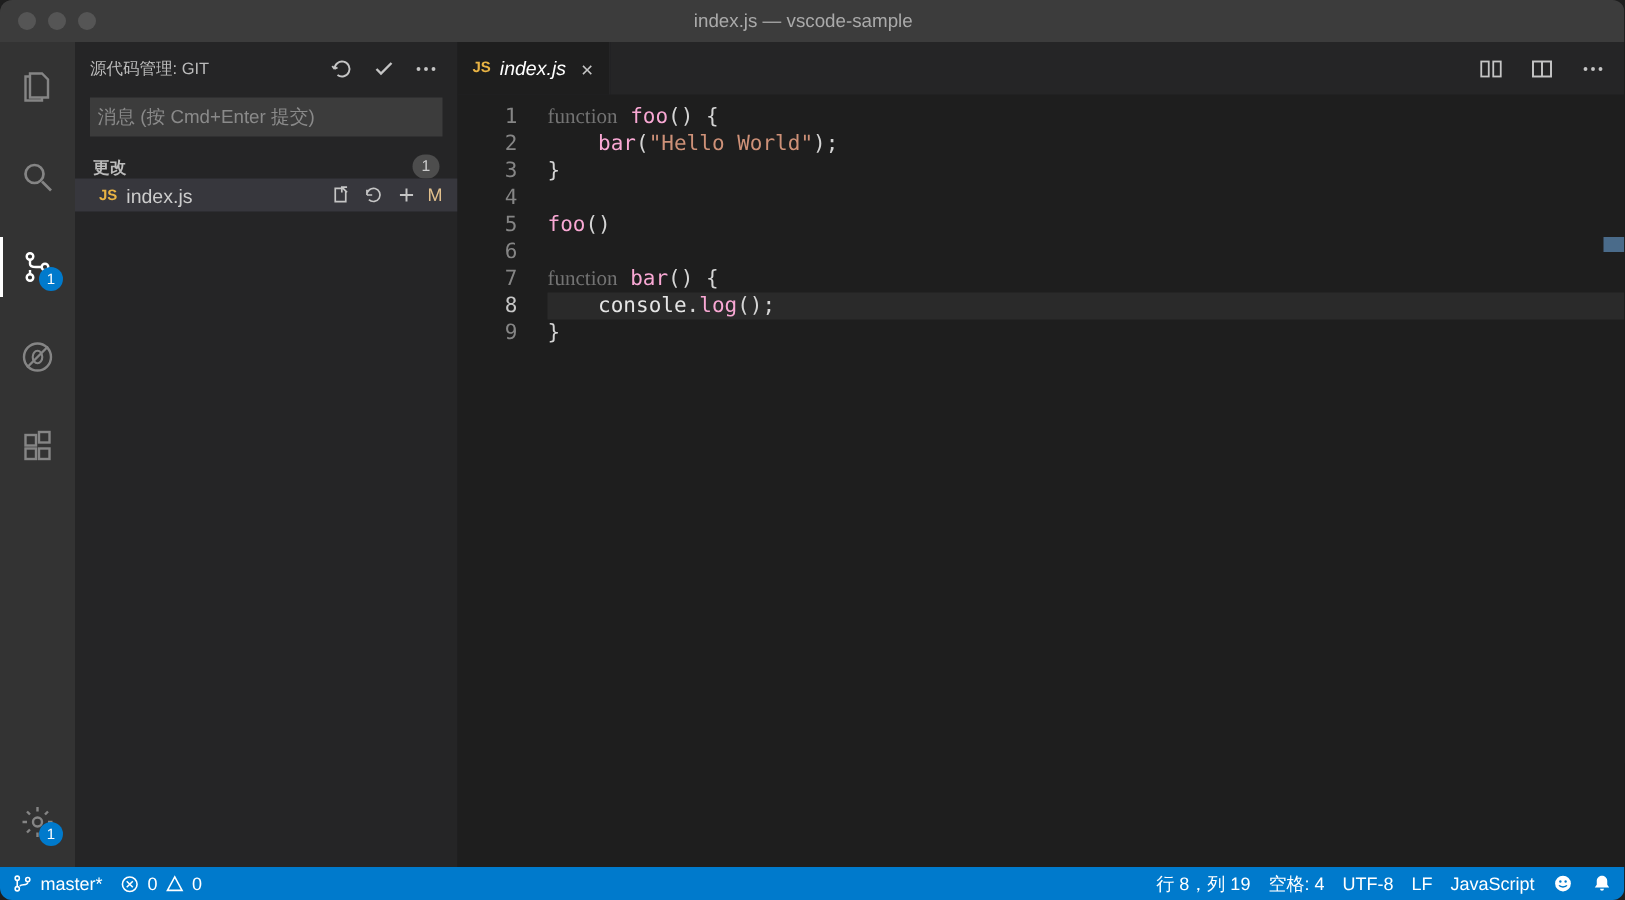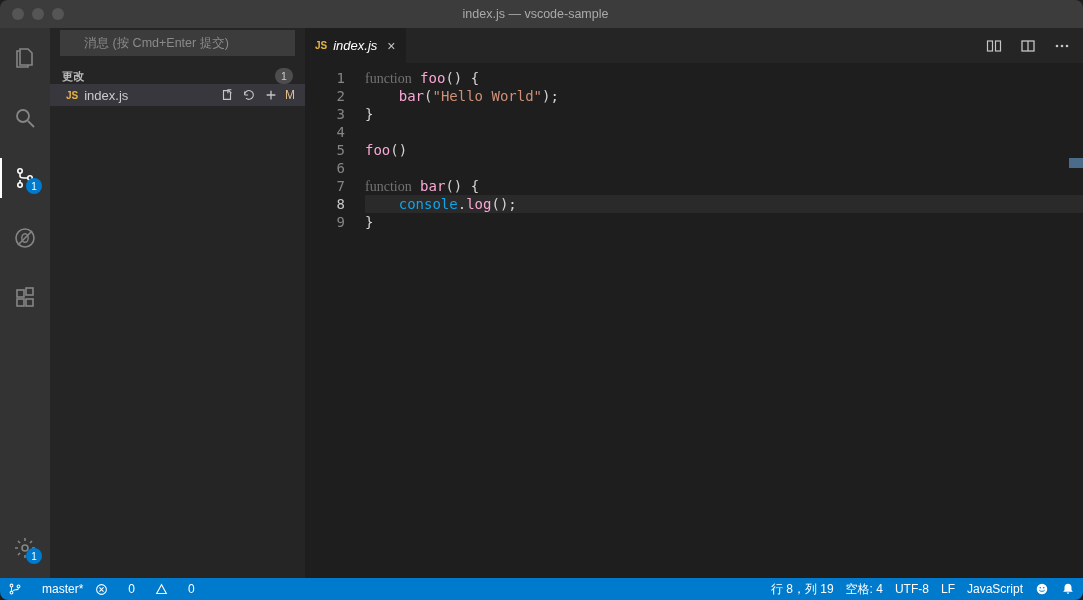--- a/index.html
+++ b/index.html
@@ -133,21 +133,21 @@
   color: #c5c5c5;
   cursor: pointer;
 }
 .commit-input {
   margin: 2px 10px 6px 10px;
   height: 26px;
   background: #3c3c3c;
   border: none;
   color: #ccc;
   font-size: 12.5px;
-  padding: 0 24px;
+  padding: 0 5px;
   outline: none;
 }
 .commit-input::placeholder { color: #8a8a8a; }
 .section-header {
   height: 22px;
   display: flex;
   align-items: flex-end;
   padding: 0 12px;
   font-size: 11px;
   font-weight: 700;
@@ -270,21 +270,21 @@
 .code-line {
   height: 18px;
   white-space: pre;
 }
 .code-line.active {
   background: #2a2a2a;
 }
 .kw { color: #737373; font-family: Liberation Serif, serif; }
 .fn { color: #f9a8d4; }
 .str { color: #ce9178; }
-.obj { color: #0ea5e9; }
+.obj { color: #e5e5e5; }
 .punc { color: #d4d4d4; }
 .minimap-marker {
   position: absolute;
   top: 95px;
   right: 0;
   width: 14px;
   height: 10px;
   background: #4a6b8a;
 }
 
@@ -295,21 +295,21 @@
   display: flex;
   align-items: center;
   font-size: 12px;
   padding: 0 8px;
   gap: 12px;
   flex: 0 0 22px;
 }
 .statusbar .item {
   display: flex;
   align-items: center;
-  gap: 20px;
+  gap: 5px;
   cursor: pointer;
 }
 .statusbar .spacer { flex: 1; }
 </style>
 </head>
 <body>
 
 <div class="window">
 
   <div class="titlebar">
@@ -362,20 +362,40 @@
       <div class="activity-item activity-bottom">
         <svg viewBox="0 0 24 24">
             <circle cx="12" cy="12" r="3" fill="none" stroke="currentColor" stroke-width="1.6"></circle>
             <path d="M12 2v3M12 19v3M2 12h3M19 12h3M5 5l2 2M17 17l2 2M19 5l-2 2M7 17l-2 2" stroke="currentColor" stroke-width="1.6"></path>
           </svg>
         <div class="badge">1</div>
       </div>
     </div>
 
     <div class="sidebar">
+      <div class="sidebar-header">
+        <span class="title">源代码管理: GIT</span>
+        <span class="icon-btn">
+          <svg width="16" height="16" viewBox="0 0 16 16">
+              <path fill="none" stroke="currentColor" stroke-width="1.3" d="M3 8a5 5 0 1 1 2 4M3 8l-1.5-2M3 8l2-1"></path>
+            </svg>
+        </span>
+        <span class="icon-btn">
+          <svg width="16" height="16" viewBox="0 0 16 16">
+              <path fill="none" stroke="currentColor" stroke-width="1.6" d="M3 8l3 3 7-7"></path>
+            </svg>
+        </span>
+        <span class="icon-btn">
+          <svg width="16" height="16" viewBox="0 0 16 16">
+              <circle cx="3" cy="8" r="1.3" fill="currentColor"></circle>
+              <circle cx="8" cy="8" r="1.3" fill="currentColor"></circle>
+              <circle cx="13" cy="8" r="1.3" fill="currentColor"></circle>
+            </svg>
+        </span>
+      </div>
       <input class="commit-input" placeholder="消息 (按 Cmd+Enter 提交)" style="">
       <div class="section-header">
         <span>更改</span>
         <span class="spacer"></span>
         <span class="count-badge">1</span>
       </div>
       <div class="file-row">
         <span class="lang-badge">JS</span>
         <span>index.js</span>
         <span class="spacer"></span>

